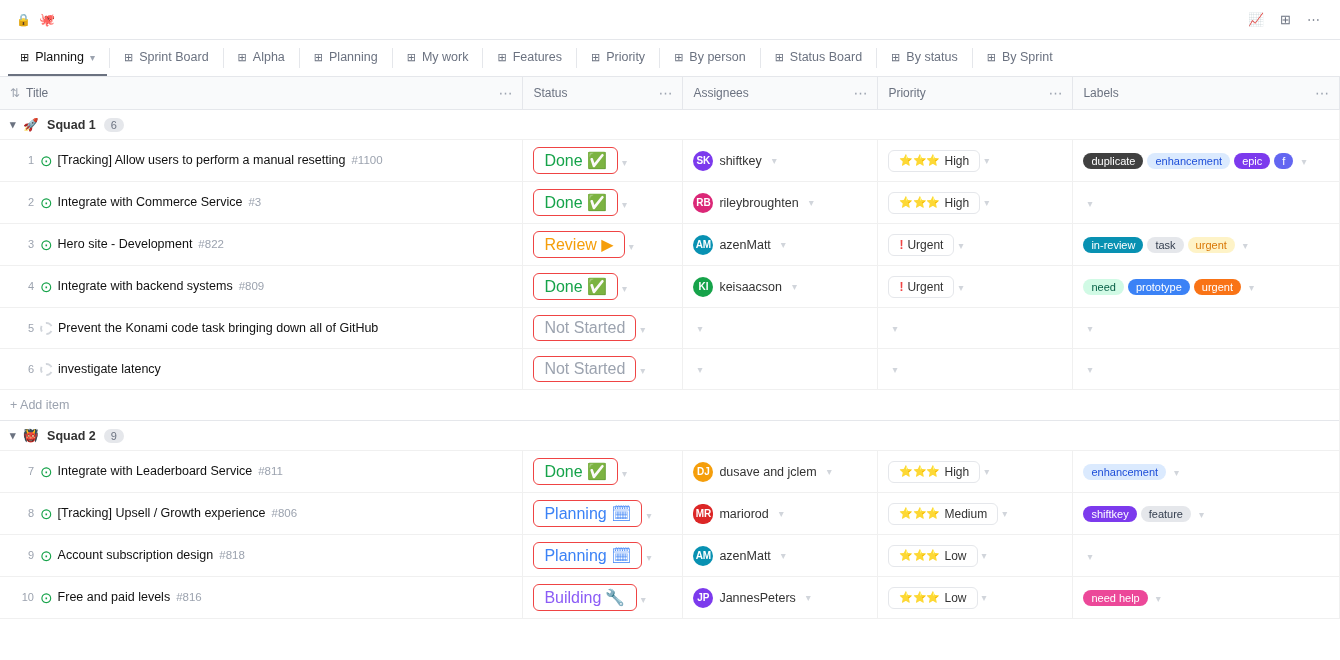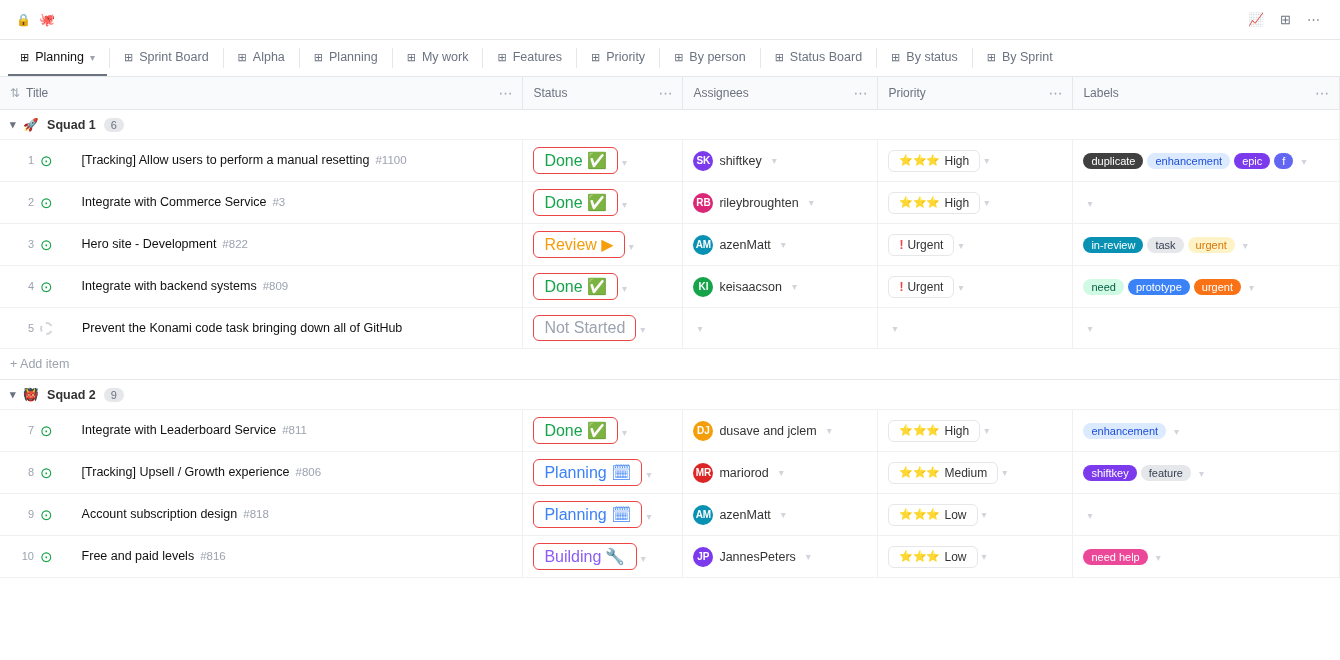--- a/index.html
+++ b/index.html
@@ -67,21 +67,21 @@
       padding: 7px 10px; font-size: 12.5px; border-right: 1px solid #f0f0f0;
       vertical-align: middle;
     }
     .title-cell { min-width: 510px; max-width: 510px; }
     .status-cell { width: 160px; }
     .assignee-cell { width: 195px; }
     .priority-cell { width: 195px; }
     .labels-cell { min-width: 260px; }
 
     .row-num { color: #9ca3af; font-size: 11px; width: 24px; display: inline-block; text-align: right; margin-right: 6px; }
-    .title-text { color: #111; margin-left: 24px; }
+    .title-text { color: #111; }
     .item-number { color: #9ca3af; font-size: 11.5px; margin-left: 6px; }
 
     
     .status-badge {
       display: inline-flex; align-items: center; gap: 4px;
       padding: 3px 10px; border-radius: 6px; font-size: 16px;
       border: 1px solid #ef4444; background: #fff; cursor: pointer;
     }
     .status-done { color: #16a34a; }
     .status-review { color: #f59e0b; }
@@ -309,20 +309,27 @@
           <td class="priority-cell"><span class="priority-badge"><span style="color:#ef4444;font-weight:700;">!</span> Urgent</span><span class="cell-arrow">▾</span></td>
           <td class="labels-cell"><span class="label-badge label-demo">need</span><span class="label-badge label-prototype">prototype</span><span class="label-badge label-urgent2">urgent</span><span class="cell-arrow">▾</span></td>
         </tr>
         <tr>
           <td class="title-cell"><span class="row-num">5</span><span style="color:#d1d5db;font-size:13px;margin-right:5px;display:inline-block;vertical-align:middle;border:2px dashed #d1d5db;border-radius:50%;width:13px;height:13px;"></span><span class="title-text">Prevent the Konami code task bringing down all of GitHub</span><span class="item-number"></span></td>
           <td class="status-cell"><span class="status-badge status-not-started">Not Started</span><span class="cell-arrow">▾</span></td>
           <td class="assignee-cell"><span class="cell-arrow">▾</span></td>
           <td class="priority-cell"><span class="cell-arrow">▾</span></td>
           <td class="labels-cell"><span class="cell-arrow">▾</span></td>
         </tr>
+        <tr>
+          <td class="title-cell"><span class="row-num">6</span><span style="color:#d1d5db;font-size:13px;margin-right:5px;display:inline-block;vertical-align:middle;border:2px dashed #d1d5db;border-radius:50%;width:13px;height:13px;"></span><span class="title-text">investigate latency</span><span class="item-number"></span></td>
+          <td class="status-cell"><span class="status-badge status-not-started">Not Started</span><span class="cell-arrow">▾</span></td>
+          <td class="assignee-cell"><span class="cell-arrow">▾</span></td>
+          <td class="priority-cell"><span class="cell-arrow">▾</span></td>
+          <td class="labels-cell"><span class="cell-arrow">▾</span></td>
+        </tr>
         <tr class="add-item-row">
           <td colspan="5">
       <span>+ Add item</span>
     </td>
         </tr>
         <tr class="group-row">
           <td colspan="5">
     <div class="group-header">
       <span class="group-chevron">▾</span>
       <span>👹</span>
@@ -342,21 +349,21 @@
       </div>
           </td>
           <td class="priority-cell"><span class="priority-badge"><span class="stars">⭐⭐⭐</span> High</span><span class="cell-arrow">▾</span></td>
           <td class="labels-cell"><span class="label-badge label-enhancement">enhancement</span><span class="cell-arrow">▾</span></td>
         </tr>
         <tr>
           <td class="title-cell"><span class="row-num">8</span><span style="color:#16a34a;font-size:15px;margin-right:5px;display:inline-block;vertical-align:middle;">⊙</span><span class="title-text">[Tracking] Upsell / Growth experience</span><span class="item-number">#806</span></td>
           <td class="status-cell"><span class="status-badge status-planning">Planning 🗓</span><span class="cell-arrow">▾</span></td>
           <td class="assignee-cell">
             <div class="assignee-inner">
-        <div class="avatar" style="background:#dc2626;">MR</div>
+        <div class="avatar" style="background:#dc2626;border-radius:9px;">MR</div>
         <span>mariorod</span>
         <span class="cell-arrow">▾</span>
       </div>
           </td>
           <td class="priority-cell"><span class="priority-badge"><span class="stars">⭐⭐<span style="color:#e5e7eb;">⭐</span></span> Medium</span><span class="cell-arrow">▾</span></td>
           <td class="labels-cell"><span class="label-badge label-backlog">shiftkey</span><span class="label-badge label-feature">feature</span><span class="cell-arrow">▾</span></td>
         </tr>
         <tr>
           <td class="title-cell"><span class="row-num">9</span><span style="color:#16a34a;font-size:15px;margin-right:5px;display:inline-block;vertical-align:middle;">⊙</span><span class="title-text">Account subscription design</span><span class="item-number">#818</span></td>
           <td class="status-cell"><span class="status-badge status-planning">Planning 🗓</span><span class="cell-arrow">▾</span></td>

